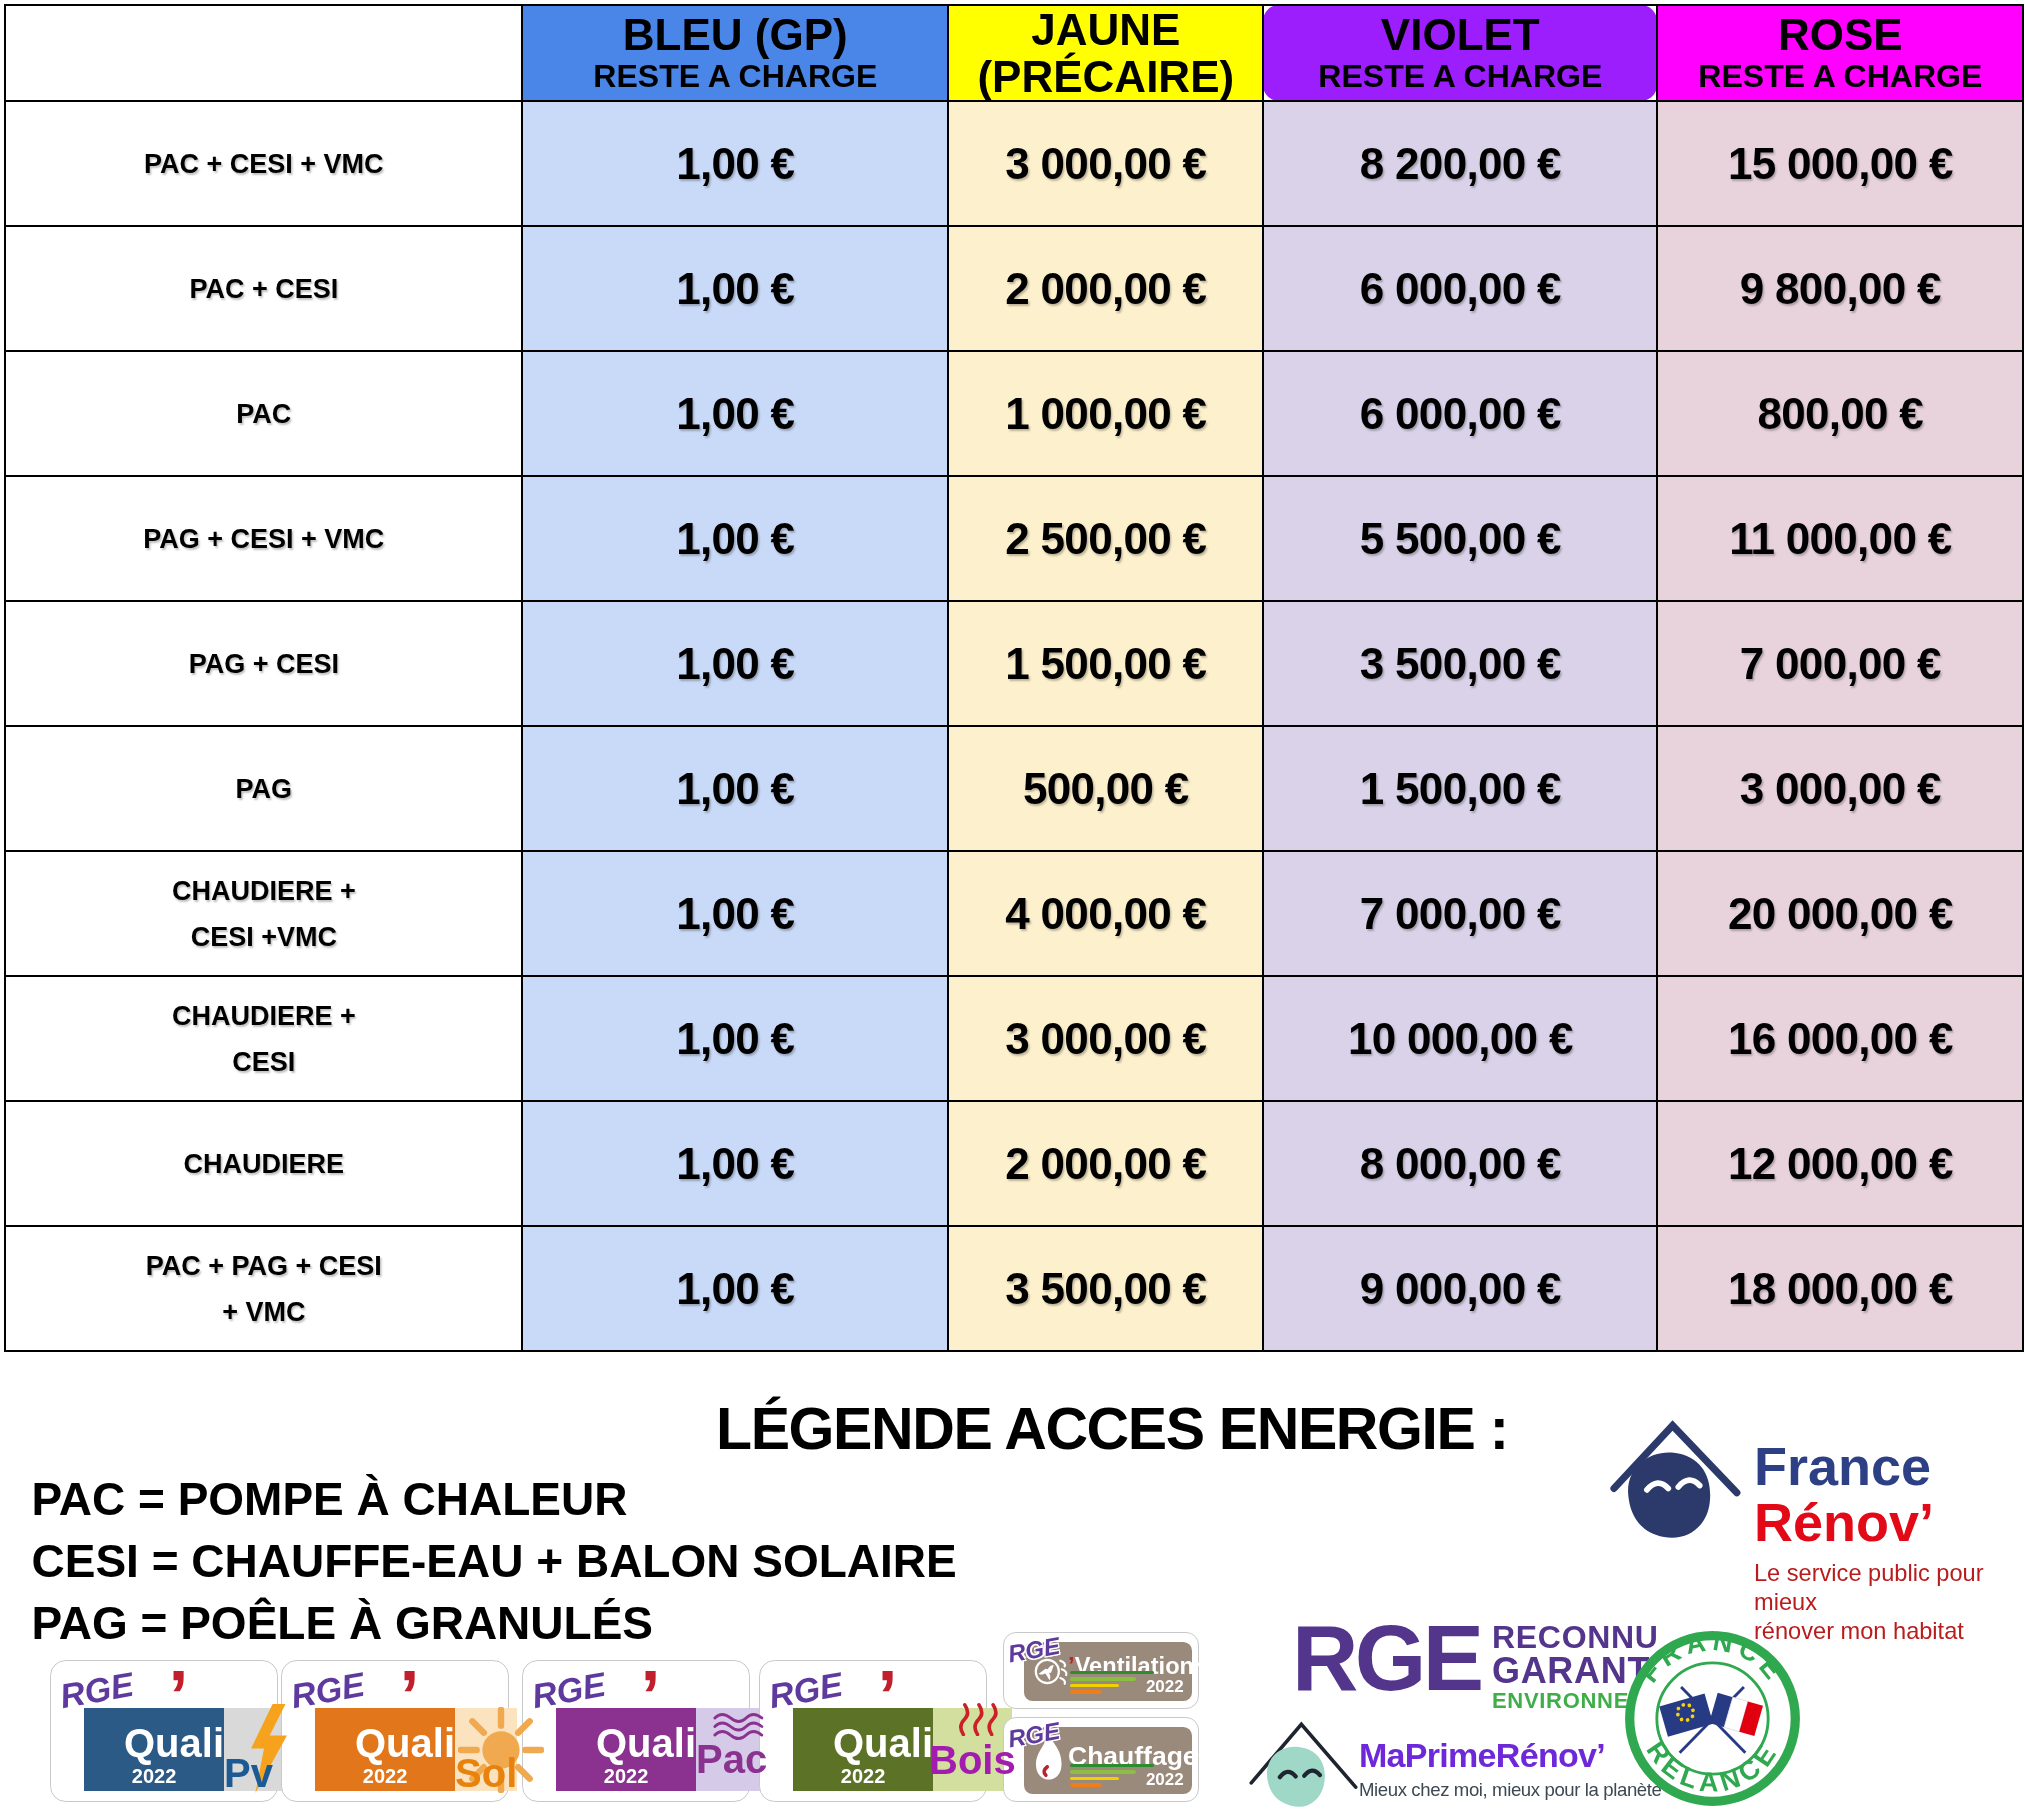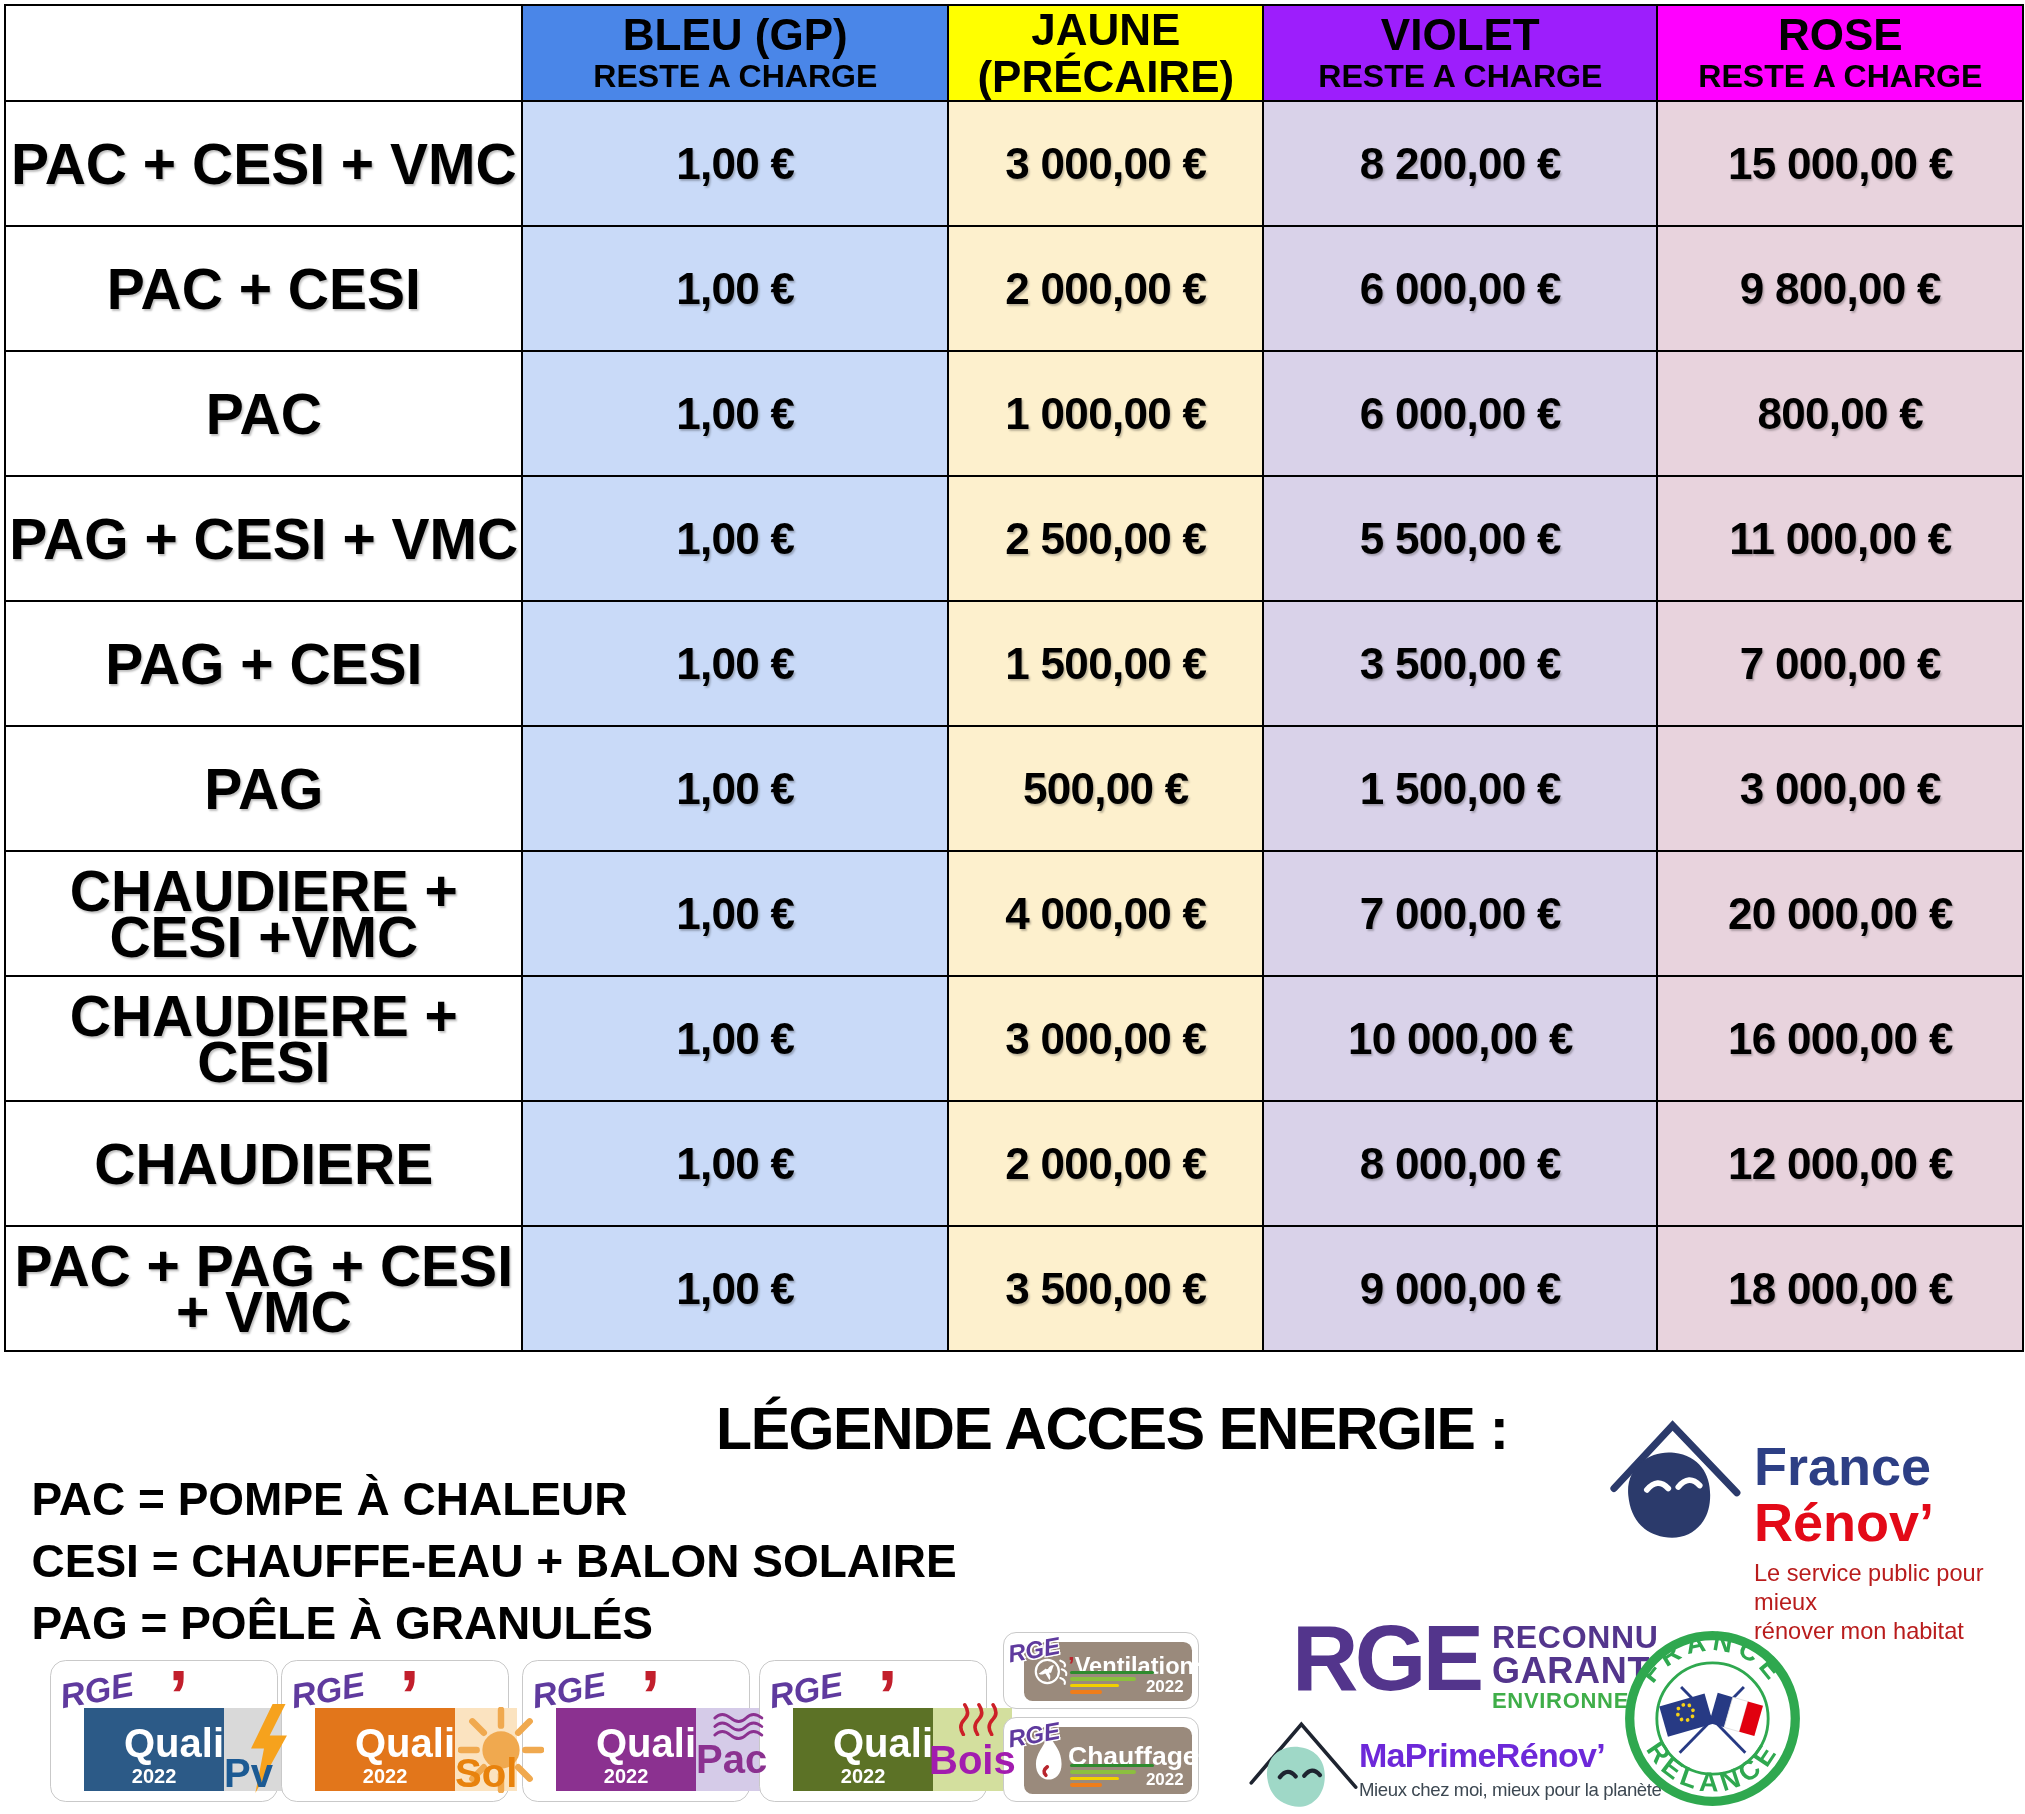--- a/index.html
+++ b/index.html
@@ -10,23 +10,23 @@
   table.price-table{position:absolute;left:4.3px;top:4.3px;border-collapse:collapse;table-layout:fixed;width:2017px;}
   .price-table th,.price-table td{border:2.9px solid #000;text-align:center;vertical-align:middle;padding:0;overflow:hidden;}
   .price-table thead tr{height:94px;}
   .price-table tbody tr{height:125px;}
   .corner{background:#ffffff;}
   .h-line1{display:block;font-weight:bold;font-size:44px;line-height:47px;letter-spacing:0px;}
   .h-line2{display:block;font-weight:bold;font-size:32px;line-height:37px;}
   .col-bleu-h{background:#4a86e8;}
   .col-jaune-h{background:#ffff00;}
   .col-jaune-h .h-line2{font-size:44px;line-height:47px;}
-  .col-violet-h{background:#9d1efc;}
+  .col-violet-h{background:#9d1efc;border-radius:16px;}
   .col-rose-h{background:#ff00ff;}
-  td.row-label{background:#ffffff;font-weight:bold;font-size:57px;line-height:46px;white-space:pre-line;
+  td.row-label{background:#ffffff;font-weight:bold;font-size:27px;line-height:46px;white-space:pre-line;
                text-shadow:1.4px 2.1px 2.1px rgba(0,0,0,0.25);}
   td.val{font-weight:bold;font-size:44px;letter-spacing:-0.7px;text-shadow:1.4px 2.1px 2.1px rgba(0,0,0,0.25);}
   td.c-bleu{background:#c9daf8;}
   td.c-jaune{background:#fdf0cd;}
   td.c-violet{background:#d9d2e9;}
   td.c-rose{background:#e8d3dd;}
 
   
   .legend-title{position:absolute;left:716px;top:1395px;font-weight:bold;font-size:59px;letter-spacing:-1.4px;}
   .legend-items{position:absolute;left:31.5px;top:1468px;}

